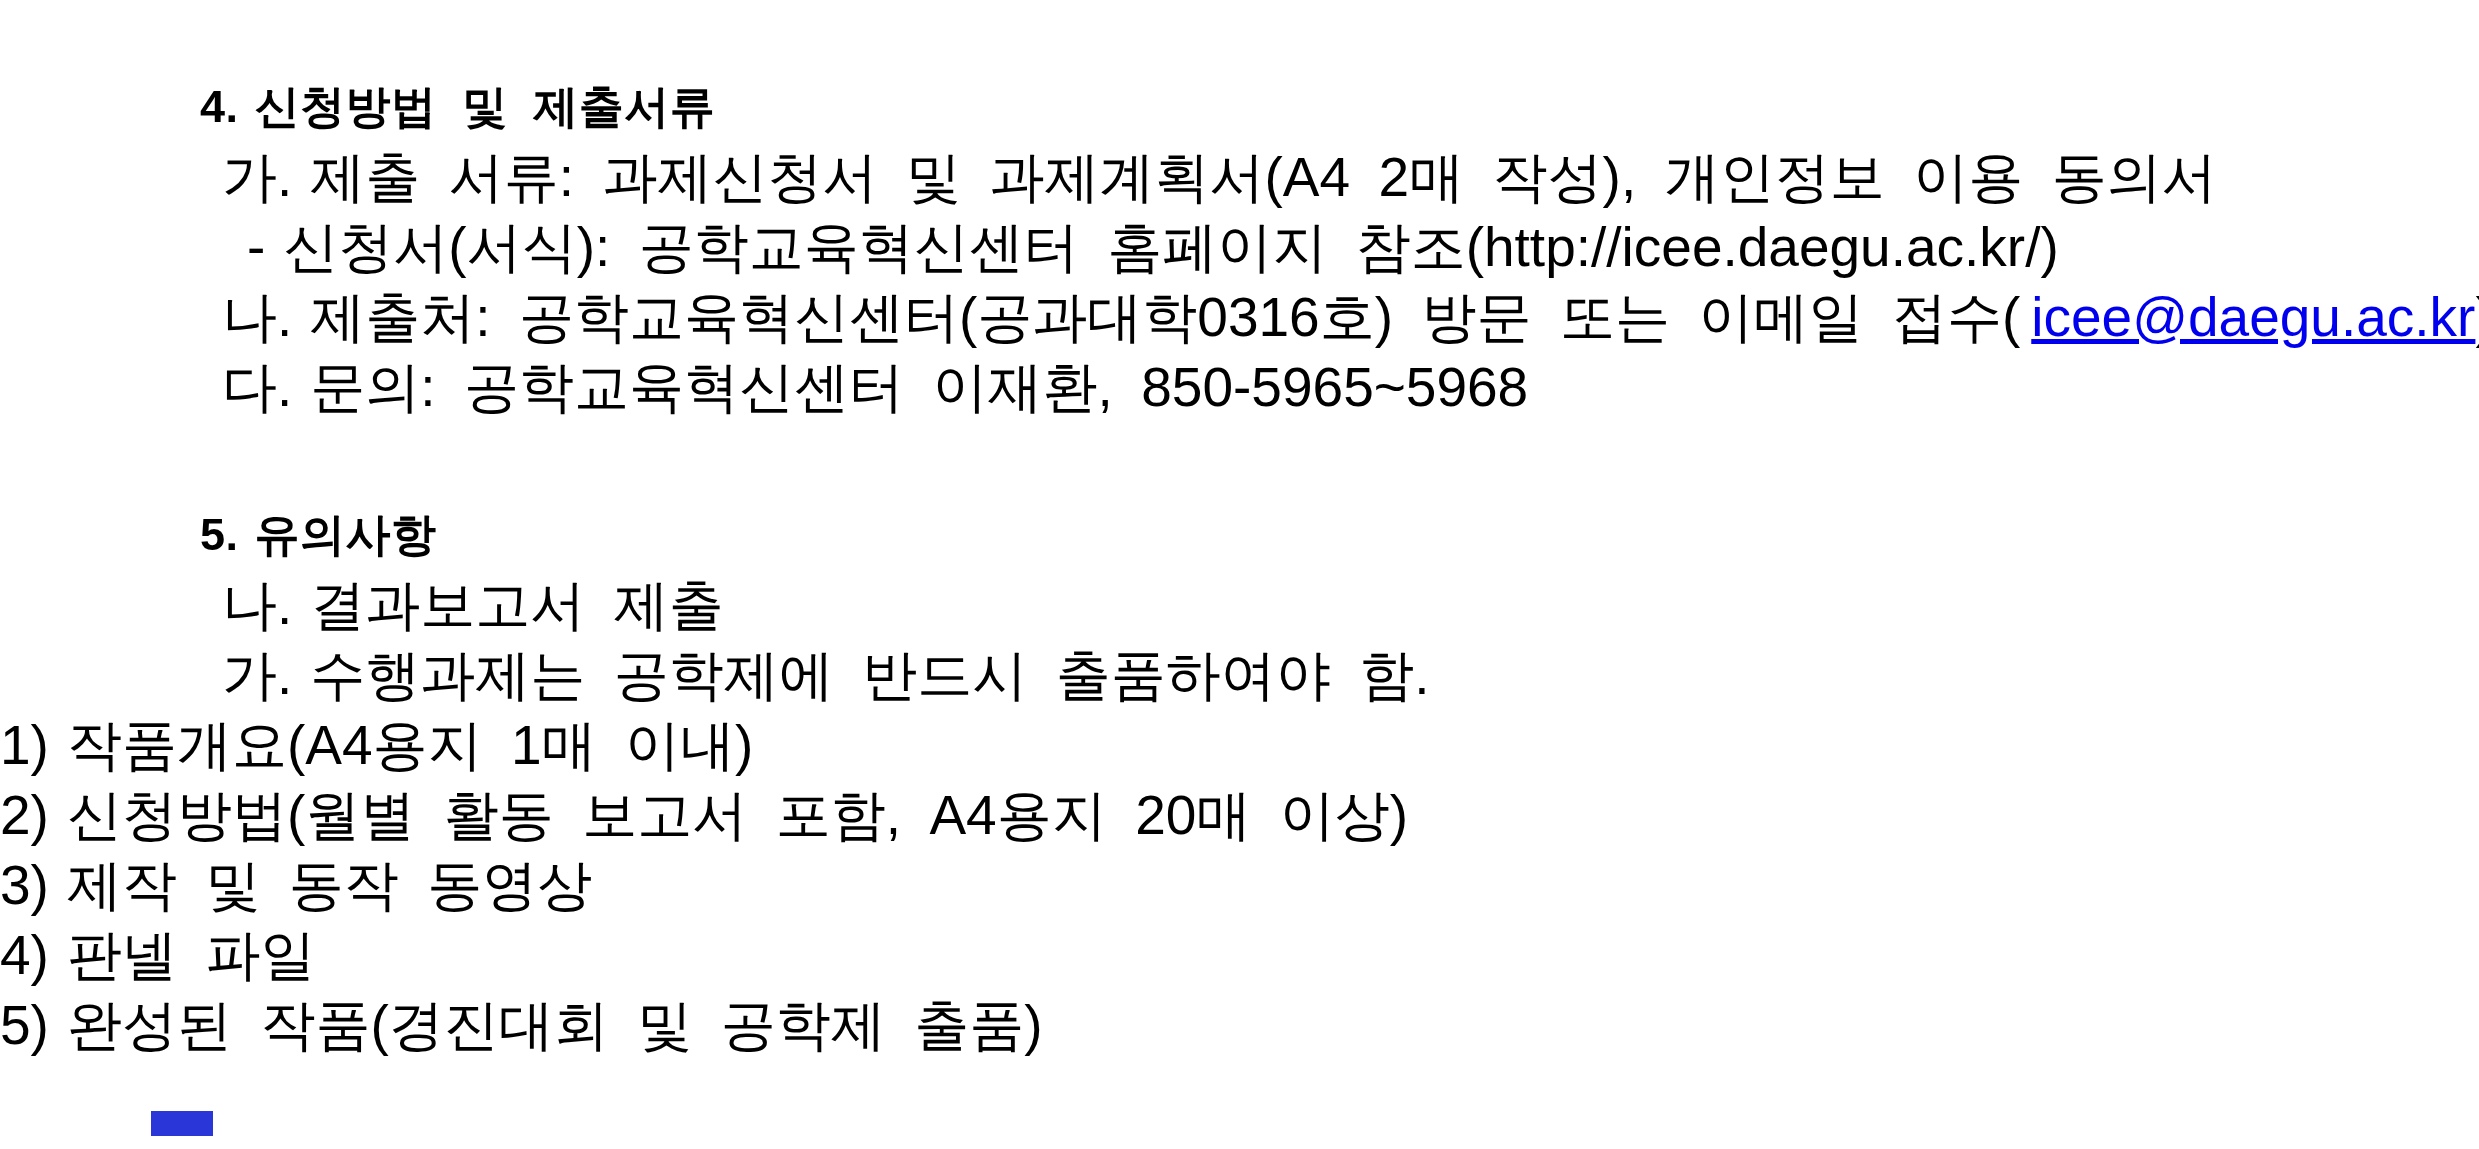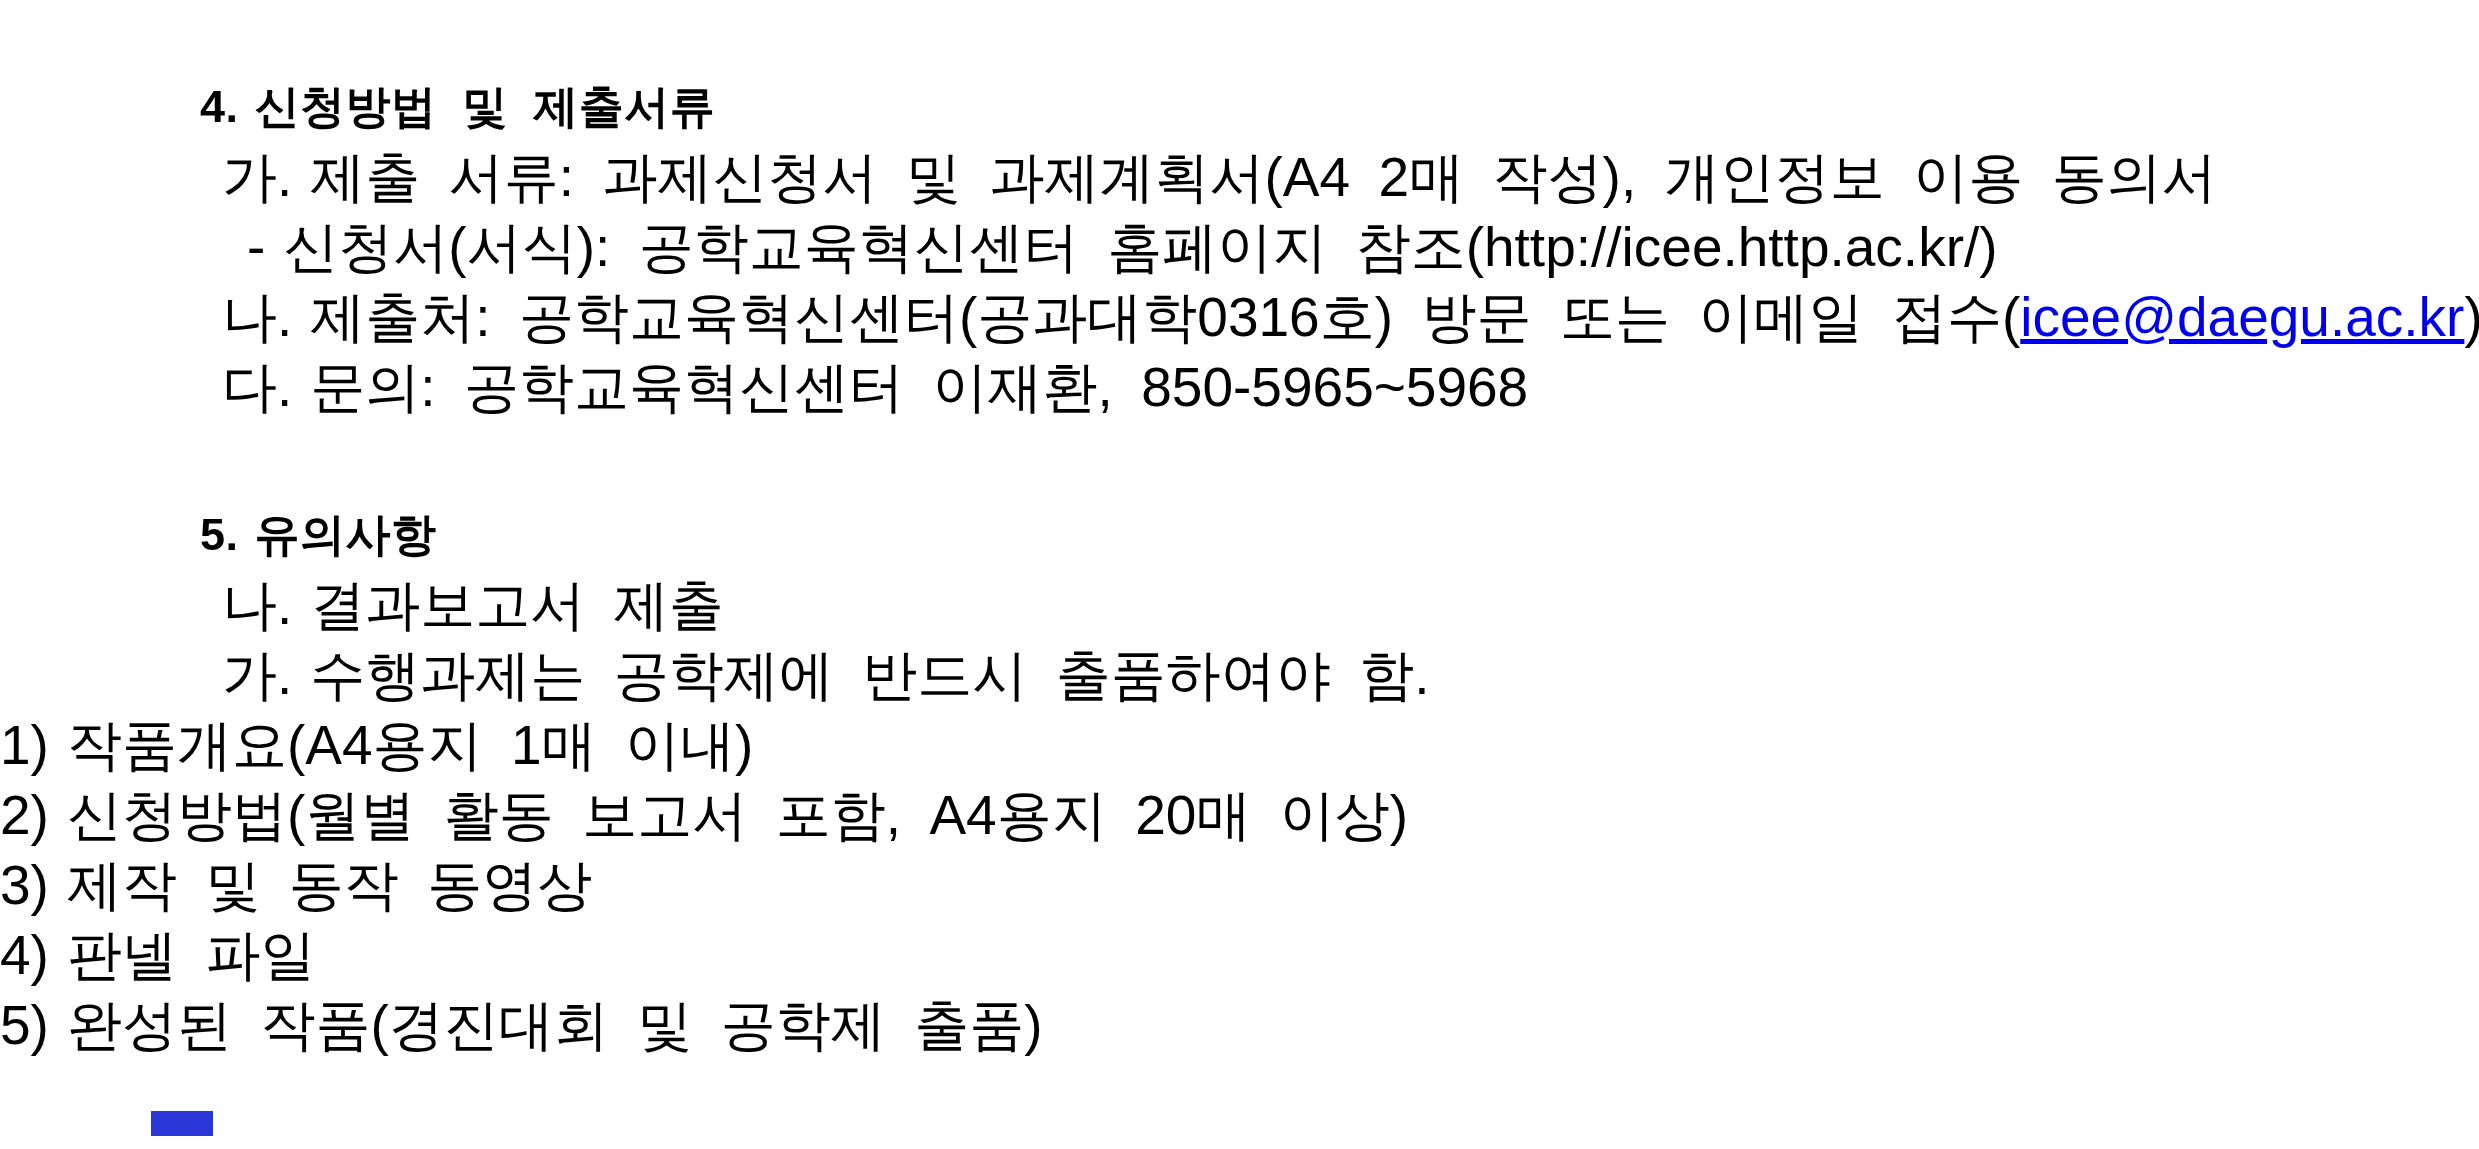--- a/index.html
+++ b/index.html
@@ -62,23 +62,23 @@
 </head>
 <body>
 
 <div class="page">
 
   <section>
     <h2 class="heading"><span class="num">4.</span><span>신청방법 및 제출서류</span></h2>
 
     <div class="line lv1"><span class="lbl">가.</span><span>제출 서류: 과제신청서 및 과제계획서(A4 2매 작성), 개인정보 이용 동의서</span></div>
 
-    <div class="line lv2"><span class="lbl">-</span><span>신청서(서식): 공학교육혁신센터 홈페이지 참조(http://icee.http.ac.kr/)</span></div>
+    <div class="line lv2"><span class="lbl">-</span><span>신청서(서식): 공학교육혁신센터 홈페이지 참조(http://icee.daegu.ac.kr/)</span></div>
 
-    <div class="line lv1"><span class="lbl">나.</span><span>제출처: 공학교육혁신센터(공과대학0316호) 방문 또는 이메일 접수(</span><a class="email-link" style="color: rgb(0, 0, 238);">icee@daegu.ac.kr</a><span>)</span></div>
+    <div class="line lv1"><span class="lbl">나.</span><span>제출처: 공학교육혁신센터(공과대학0316호) 방문 또는 이메일 접수(</span><a class="email-link" style="color: rgb(0, 0, 238); margin-left: 11px;">icee@daegu.ac.kr</a><span>)</span></div>
 
     <div class="line lv1"><span class="lbl">다.</span><span>문의: 공학교육혁신센터 이재환, 850-5965~5968</span></div>
   </section>
 
   <section class="sec5">
     <h2 class="heading"><span class="num">5.</span><span>유의사항</span></h2>
 
     <div class="line lv1"><span class="lbl">나.</span><span>결과보고서 제출</span></div>
 
     <div class="line lv1"><span class="lbl">가.</span><span>수행과제는 공학제에 반드시 출품하여야 함.</span></div>

